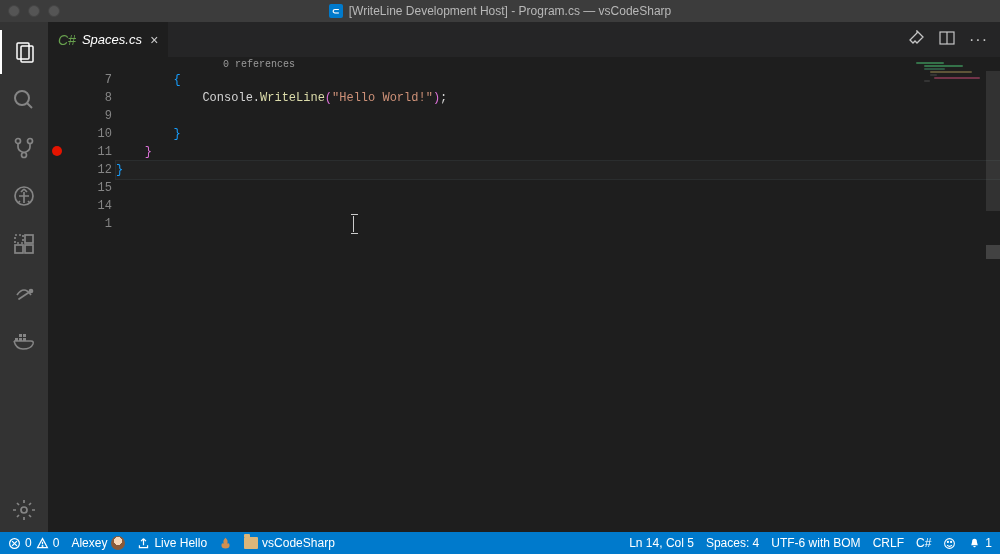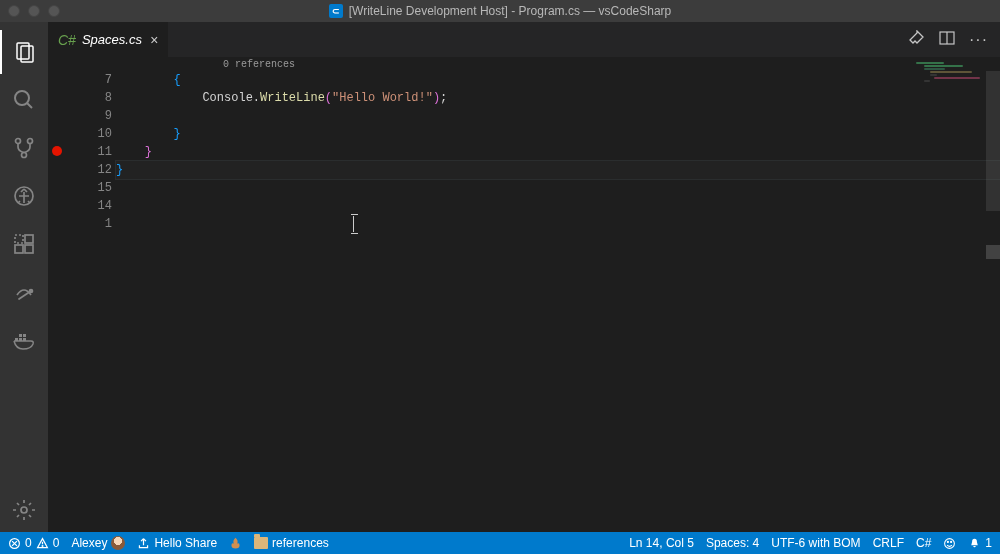--- a/index.html
+++ b/index.html
@@ -260,30 +260,30 @@
       <span>0</span>
     </div>
     <div class="sb-item">
       <span>Alexey</span>
       <span class="avatar"></span>
     </div>
     <div class="sb-item">
       <svg viewBox="0 0 16 16" fill="currentColor">
           <path d="M8 2 v8 M8 2 l-3 3 M8 2 l3 3 M3 10 v3 h10 v-3" fill="none" stroke="currentColor" stroke-width="1.5"></path>
         </svg>
-      <span>Hello Share</span>
+      <span>Live Hello</span>
     </div>
     <div class="sb-item fire">
       <svg viewBox="0 0 16 16" fill="currentColor">
           <path d="M8 1 q4 4 2 7 q3 -1 3 2 q0 4 -5 4 q-5 0 -5 -4 q0 -3 3 -2 q-2 -3 2 -7"></path>
         </svg>
     </div>
     <div class="sb-item">
       <span class="folder-icn"></span>
-      <span>references</span>
+      <span>vsCodeSharp</span>
     </div>
   </div>
   <div class="sb-right">
     <div class="sb-item">
         <span>Ln 14, Col 5</span>
       </div>
     <div class="sb-item">
         <span>Spaces: 4</span>
       </div>
     <div class="sb-item">

